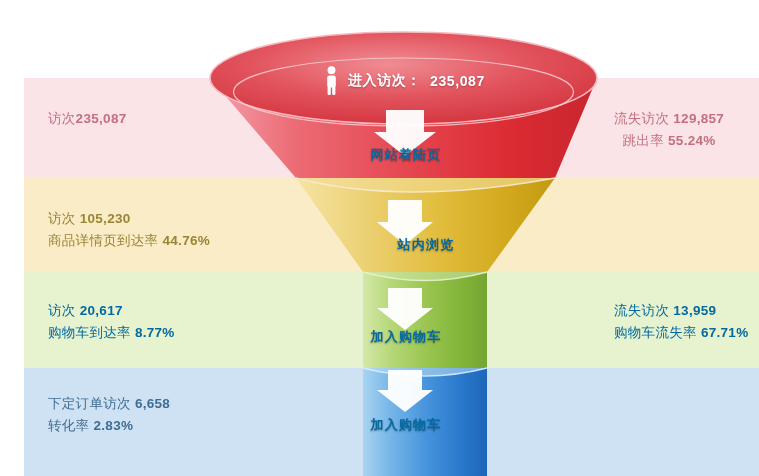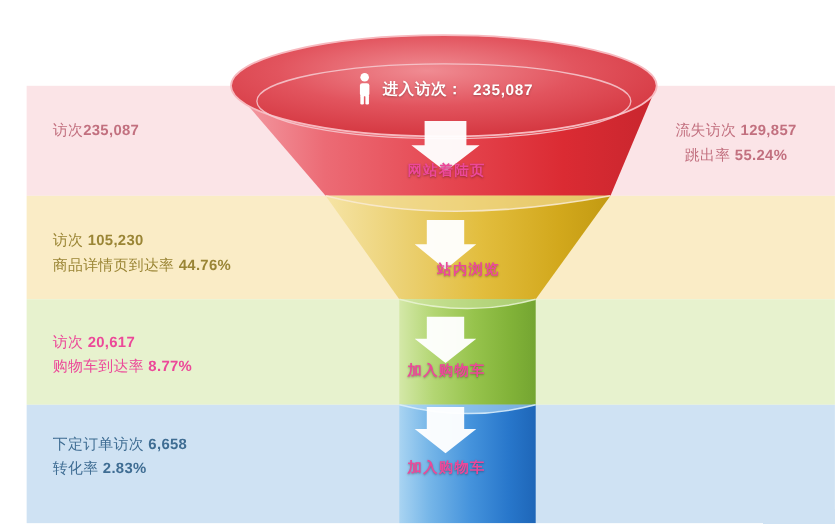--- a/index.html
+++ b/index.html
@@ -39,21 +39,21 @@
     letter-spacing: .3px;
   }
   .caption .lbl { font-weight: 400; }
   .caption .val { font-weight: bold; }
 
   .cap-left  { left: 24px; }
   .cap-right { left: 590px; }
 
   .c-pink   { color: #c2707f; text-align: center; }
   .c-yellow { color: #9a8535; }
-  .c-green  { color: #ec4899; }
+  .c-green  { color: #0369a1; }
   .c-blue   { color: #3f6d93; }
 
   .cap-1L { top: 108px; }
   .cap-1R { top: 108px; }
   .cap-2L { top: 208px; }
   .cap-2R { top: 208px; }
   .cap-3L { top: 300px; }
   .cap-3R { top: 300px; }
   .cap-4L { top: 393px; }
 
@@ -63,21 +63,21 @@
     left: 0;
     top: 0;
     width: 759px;
     height: 476px;
   }
 
   
   .stage-label {
     position: absolute;
     text-align: center;
-    color: #ec4899;
+    color: #0369a1;
     font-weight: bold;
     font-size: 13px;
     letter-spacing: 1.2px;
     white-space: nowrap;
     transform: translateX(-50%);
     text-shadow: 0 1px 2px rgba(0,0,0,.35);
   }
   .sl-1 { left: 382px; top: 146px; }
   .sl-2 { left: 382px; top: 236px; padding-left: 40px; }
   .sl-3 { left: 382px; top: 328px; }
@@ -245,14 +245,24 @@
       <span class="lbl">流失访次</span>
       <span class="val">129,857</span>
     </div>
     <div>
       <span class="lbl">跳出率</span>
       <span class="val">55.24%</span>
     </div>
   </div>
 
 
+  <div class="caption cap-right cap-3R c-green">
+    <div>
+      <span class="lbl">流失访次</span>
+      <span class="val">13,959</span>
+    </div>
+    <div>
+      <span class="lbl">购物车流失率</span>
+      <span class="val">67.71%</span>
+    </div>
+  </div>
 
 </div>
 
 </body></html>

